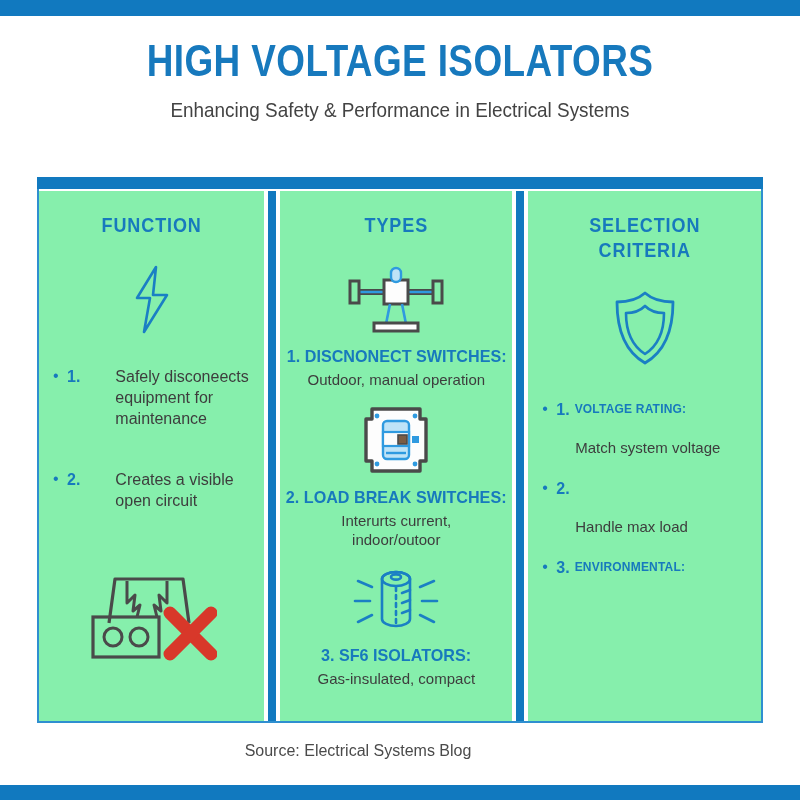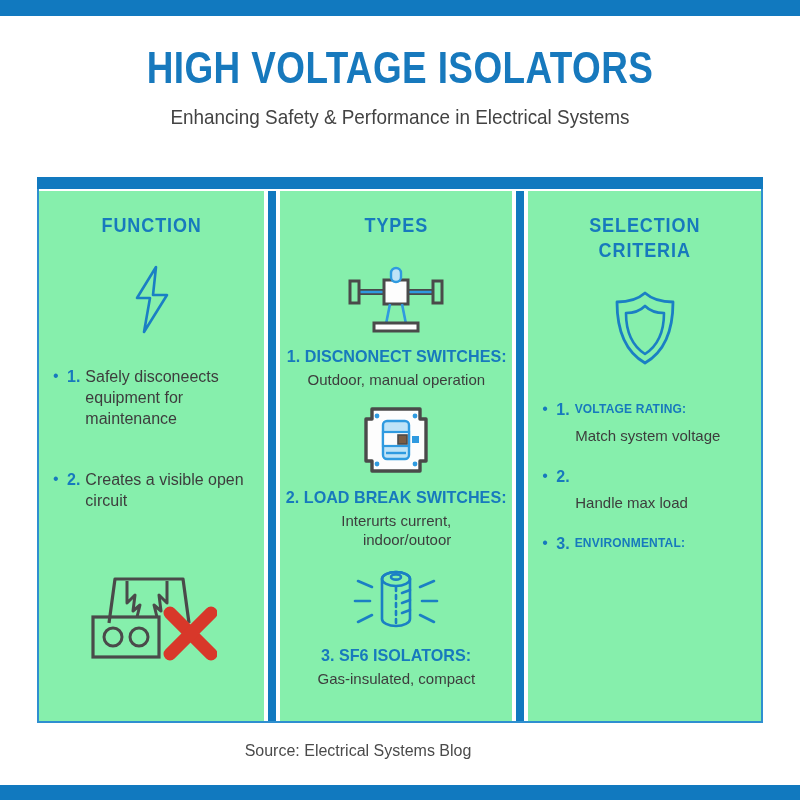--- a/index.html
+++ b/index.html
@@ -10,21 +10,21 @@
     overflow:hidden;
     position:relative;
   }
   .topbar,.bottombar{
     position:absolute;left:0;width:800px;height:16px;background:#1179bf;
   }
   .topbar{top:0;}
   .bottombar{bottom:0;height:15px;}
 
   .header{
-    position:absolute;top:42px;left:0;width:800px;text-align:center;
+    position:absolute;top:35px;left:0;width:800px;text-align:center;
   }
   .title{
     font-size:45px;line-height:52px;
     font-weight:bold;color:#1779bd;
     letter-spacing:.5px;
     transform:scaleX(.82);
     transform-origin:center;
     white-space:nowrap;
     margin:0;
   }
@@ -81,39 +81,40 @@
     color:#1779bd;font-size:16px;line-height:20px;
     width:14px;flex:none;text-align:left;
   }
   .bnum{
     color:#1779bd;font-weight:bold;font-size:16px;line-height:21px;
     margin-right:5px;flex:none;
   }
   .btext{
     color:#3d3d3d;font-size:16px;line-height:21px;
     transform-origin:left top;
+    margin-left:30px;
   }
   .b-head{
     color:#1779bd;font-weight:bold;font-size:12px;line-height:21px;
     letter-spacing:.2px;
   }
   .b-sub{
     color:#3d3d3d;font-size:15px;line-height:20px;
-    margin-left:33px;margin-top:6px;margin-bottom:20px;
+    margin-left:33px;margin-top:18px;margin-bottom:20px;
   }
 
   
   .type-head{
     color:#1779bd;font-weight:bold;font-size:17px;line-height:22px;
     text-align:center;margin-top:6px;
     transform:scaleX(.95);transform-origin:center;
     white-space:nowrap;
   }
   .type-sub{
-    color:#3d3d3d;font-size:15px;line-height:19px;text-align:right;
+    color:#3d3d3d;font-size:15px;line-height:19px;text-align:center;
     margin-top:2px;
   }
 
   .source{
     position:absolute;left:0;top:742px;width:716px;text-align:center;
     font-size:16px;color:#4a4a4a;
   }
   .spacer-sm{height:14px;}
   .spacer-md{height:26px;}
 </style>

